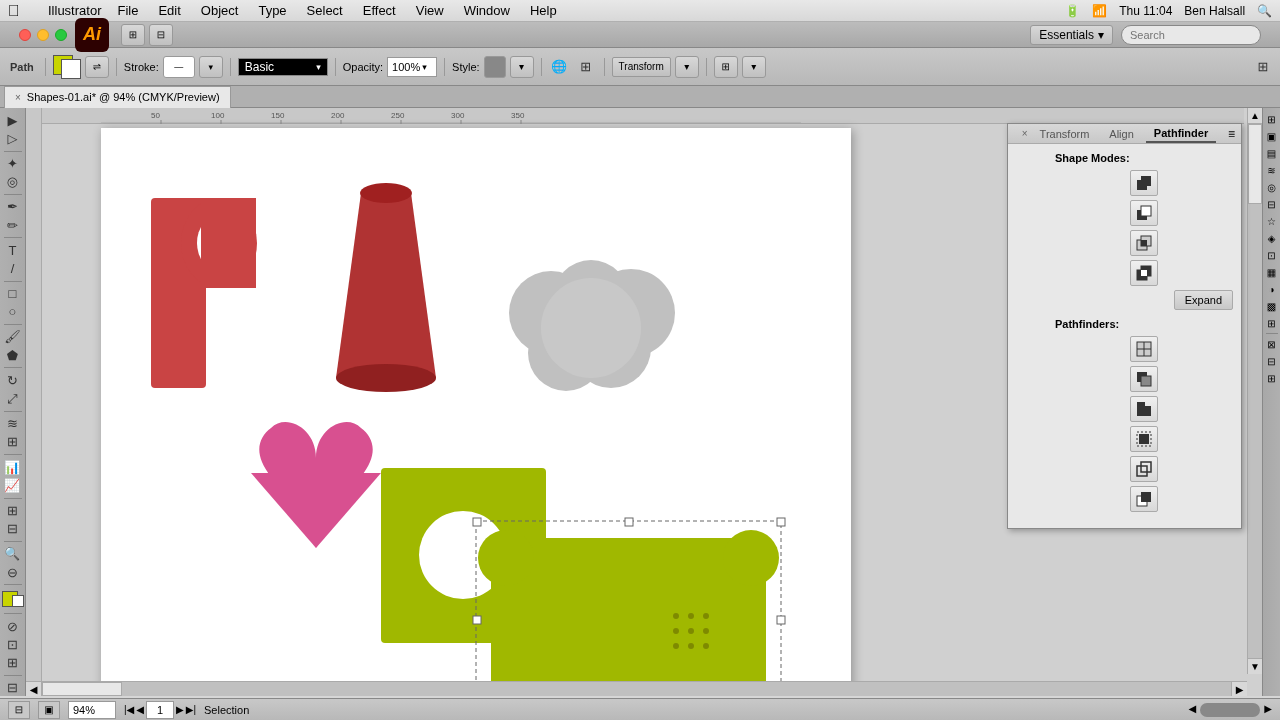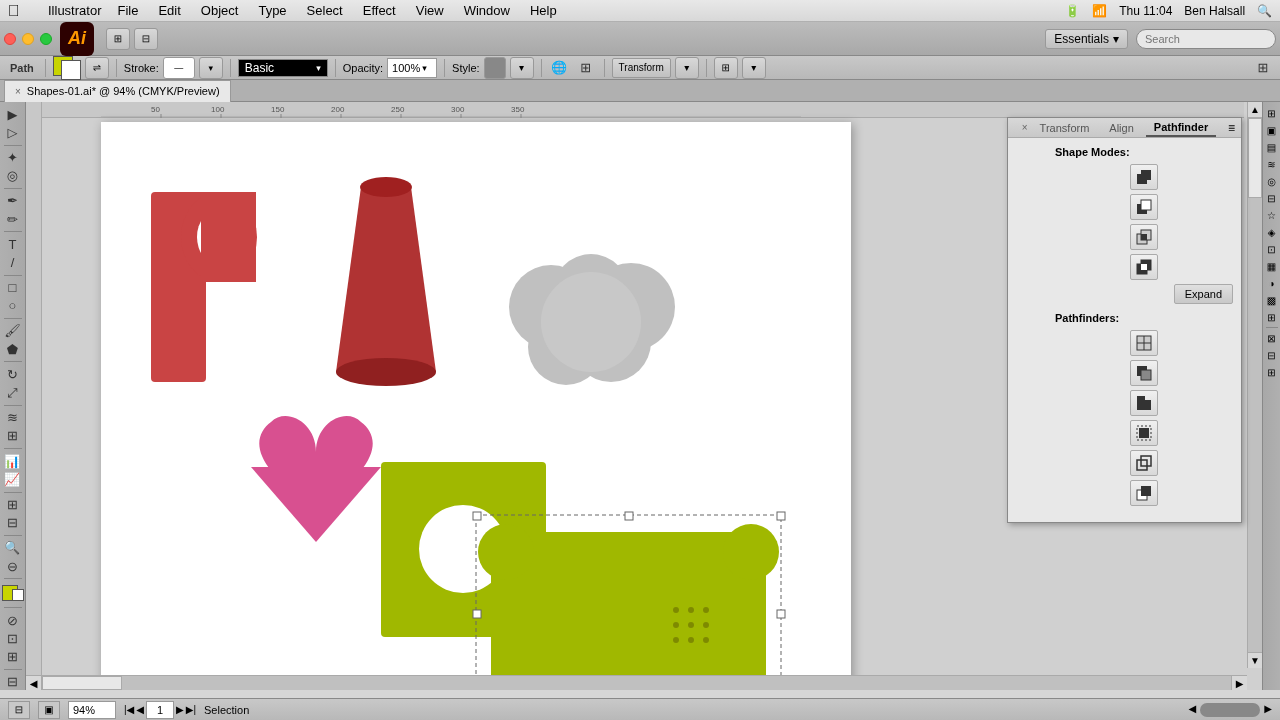--- a/index.html
+++ b/index.html
@@ -25,25 +25,25 @@
     
     .traffic-lights { display: flex; gap: 6px; align-items: center; }
     .tl { width: 12px; height: 12px; border-radius: 50%; }
     .tl-close { background: #ff5f57; border: 1px solid #e0443e; }
     .tl-min { background: #ffbd2e; border: 1px solid #dea123; }
     .tl-max { background: #28c940; border: 1px solid #1aab29; }
 
     
     .titlebar {
       width: 100%;
-      height: 34px;
+      height: 26px;
       background: linear-gradient(to bottom, #bcbcbc, #a8a8a8);
       display: flex;
       align-items: center;
-      padding: 0 4px;
+      padding: 0 19px;
       gap: 8px;
       border-bottom: 1px solid #888;
     }
     .ai-logo {
       width: 34px; height: 34px;
       background: #2d0101;
       border-radius: 6px;
       display: flex; align-items: center; justify-content: center;
       color: #ff9900; font-weight: bold; font-size: 18px;
       font-style: italic;
@@ -74,21 +74,21 @@
       border: 1px solid #888;
       border-radius: 10px;
       background: #e8e8e8;
       padding: 0 8px;
       font-size: 11px;
     }
 
     
     .toolbar {
       width: 100%;
-      height: 24px;
+      height: 38px;
       background: linear-gradient(to bottom, #c8c8c8, #b8b8b8);
       display: flex;
       align-items: center;
       padding: 8px 6px;
       gap: 4px;
       border-bottom: 1px solid #888;
       font-size: 11px;
     }
     .toolbar-label { font-size: 11px; font-weight: bold; color: #333; padding: 0 4px; }
     .toolbar-separator { width: 1px; height: 18px; background: #999; margin: 0 3px; }

